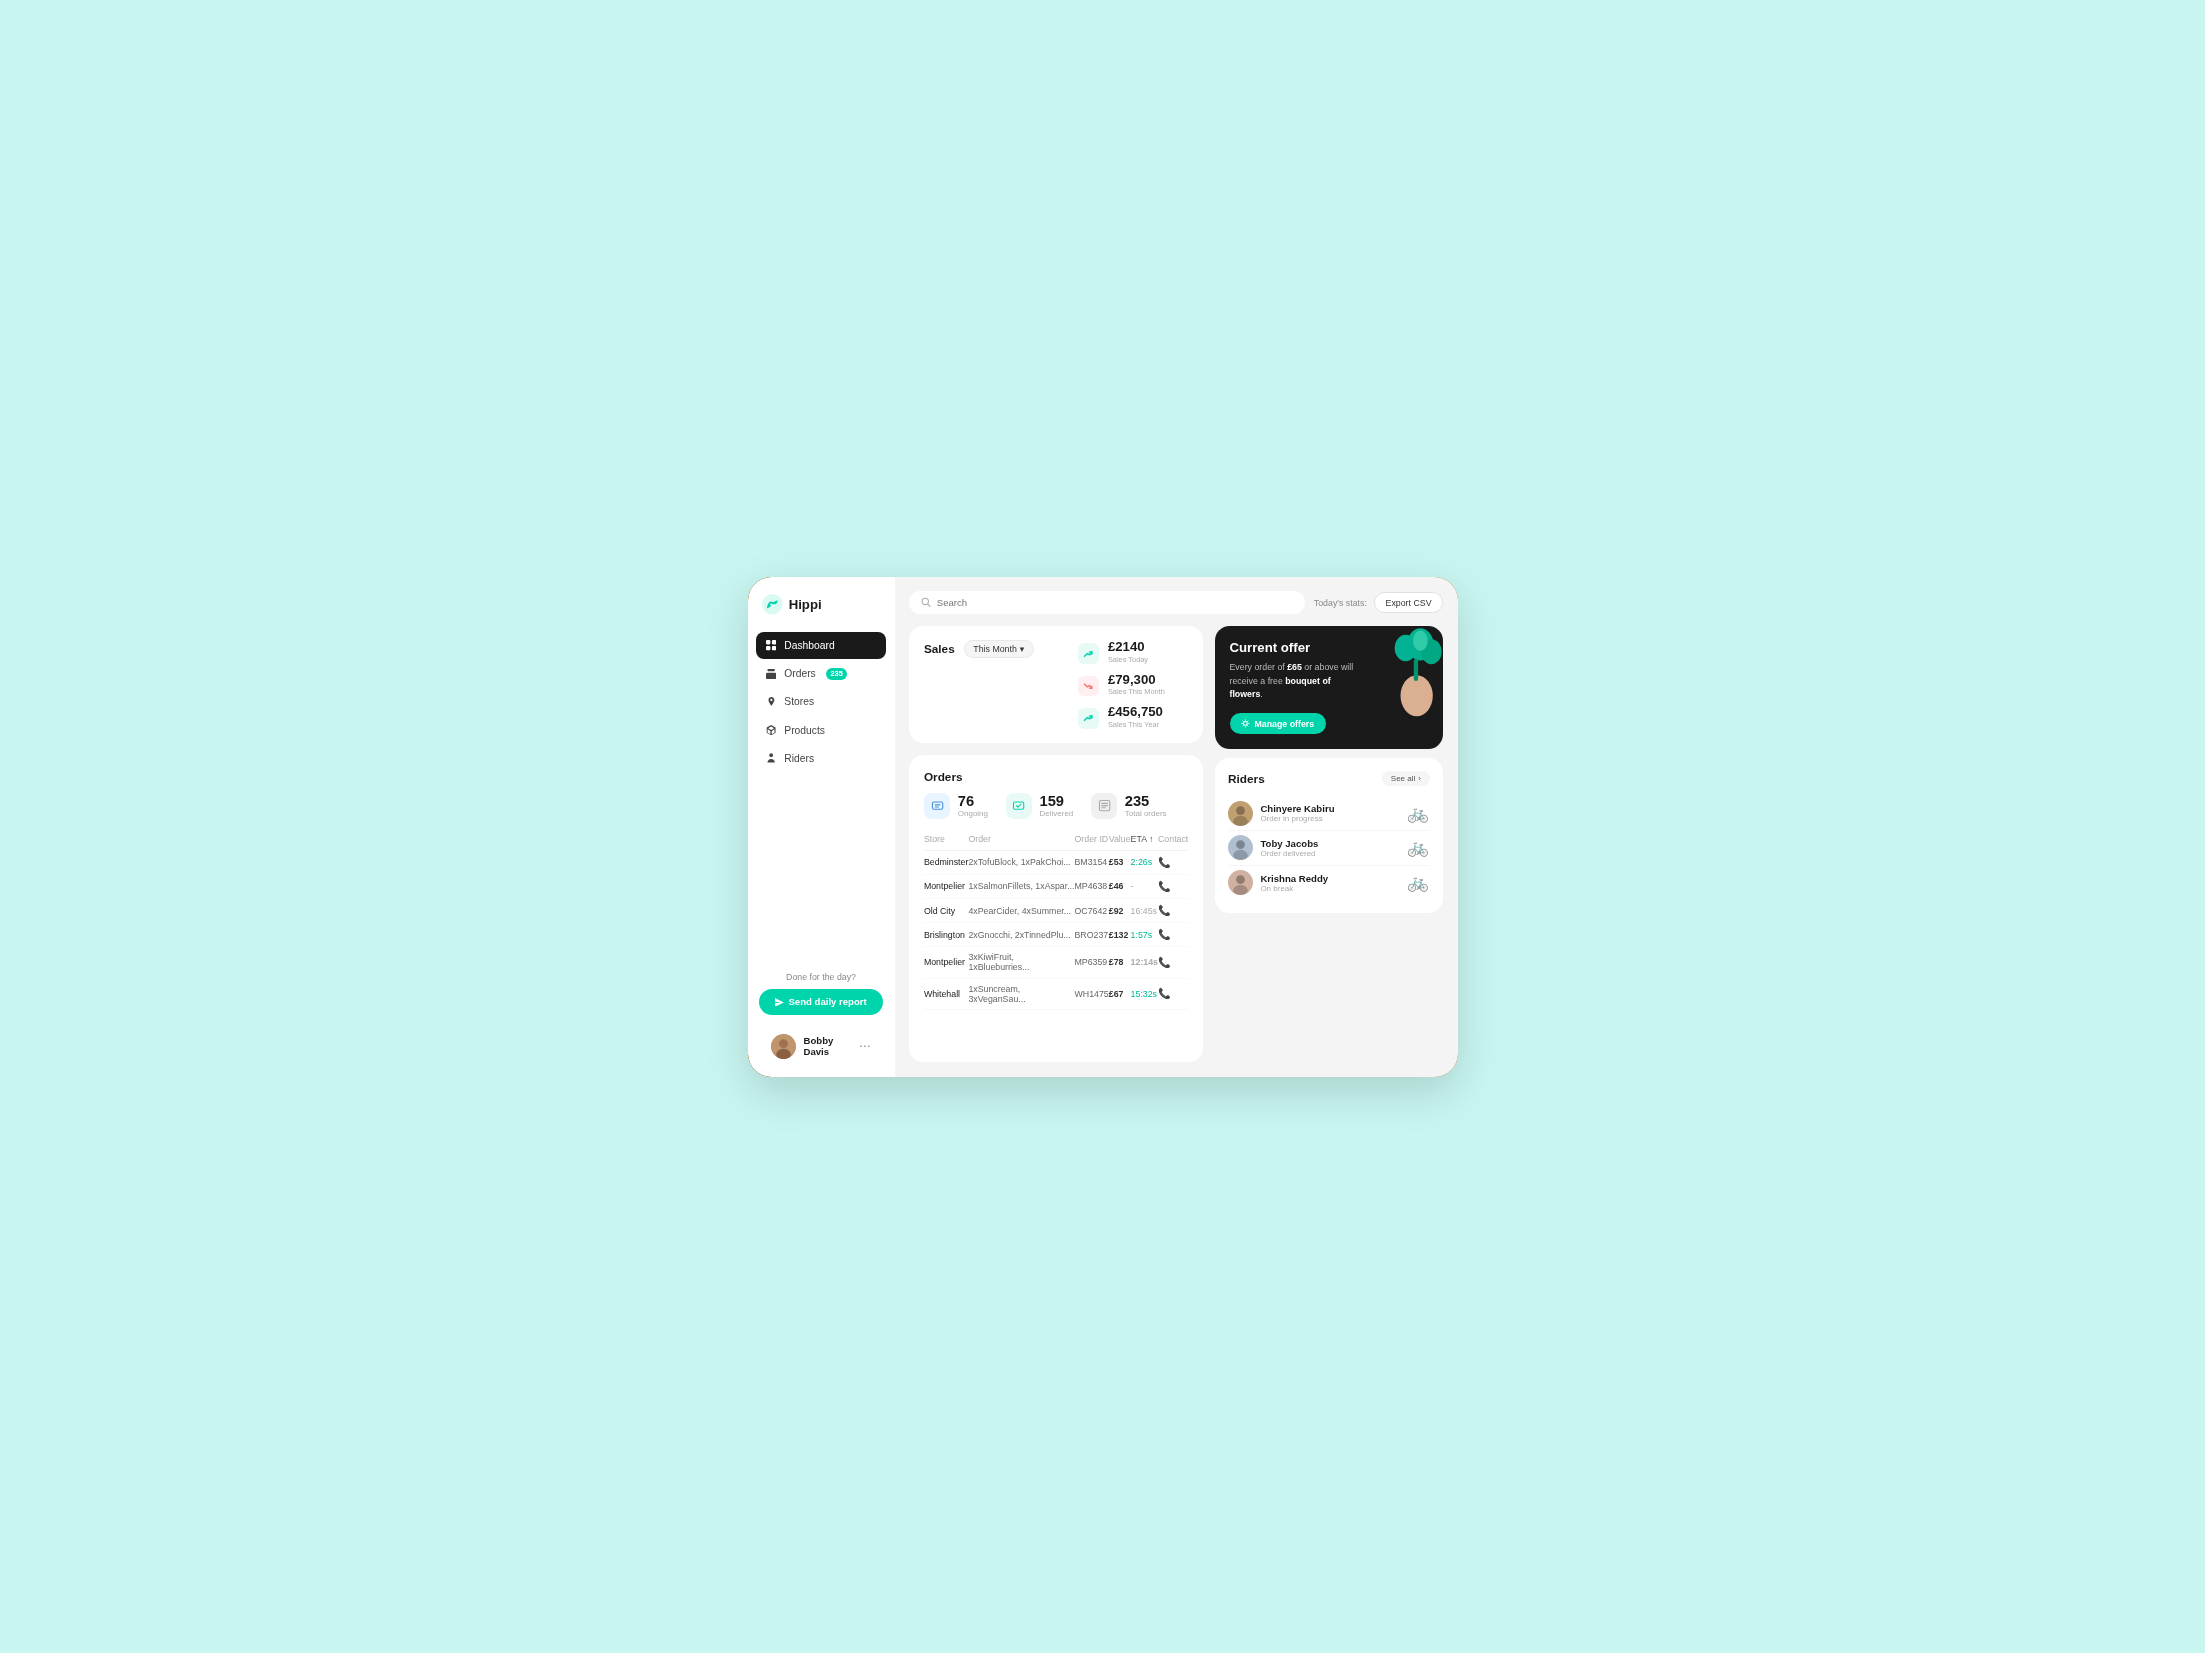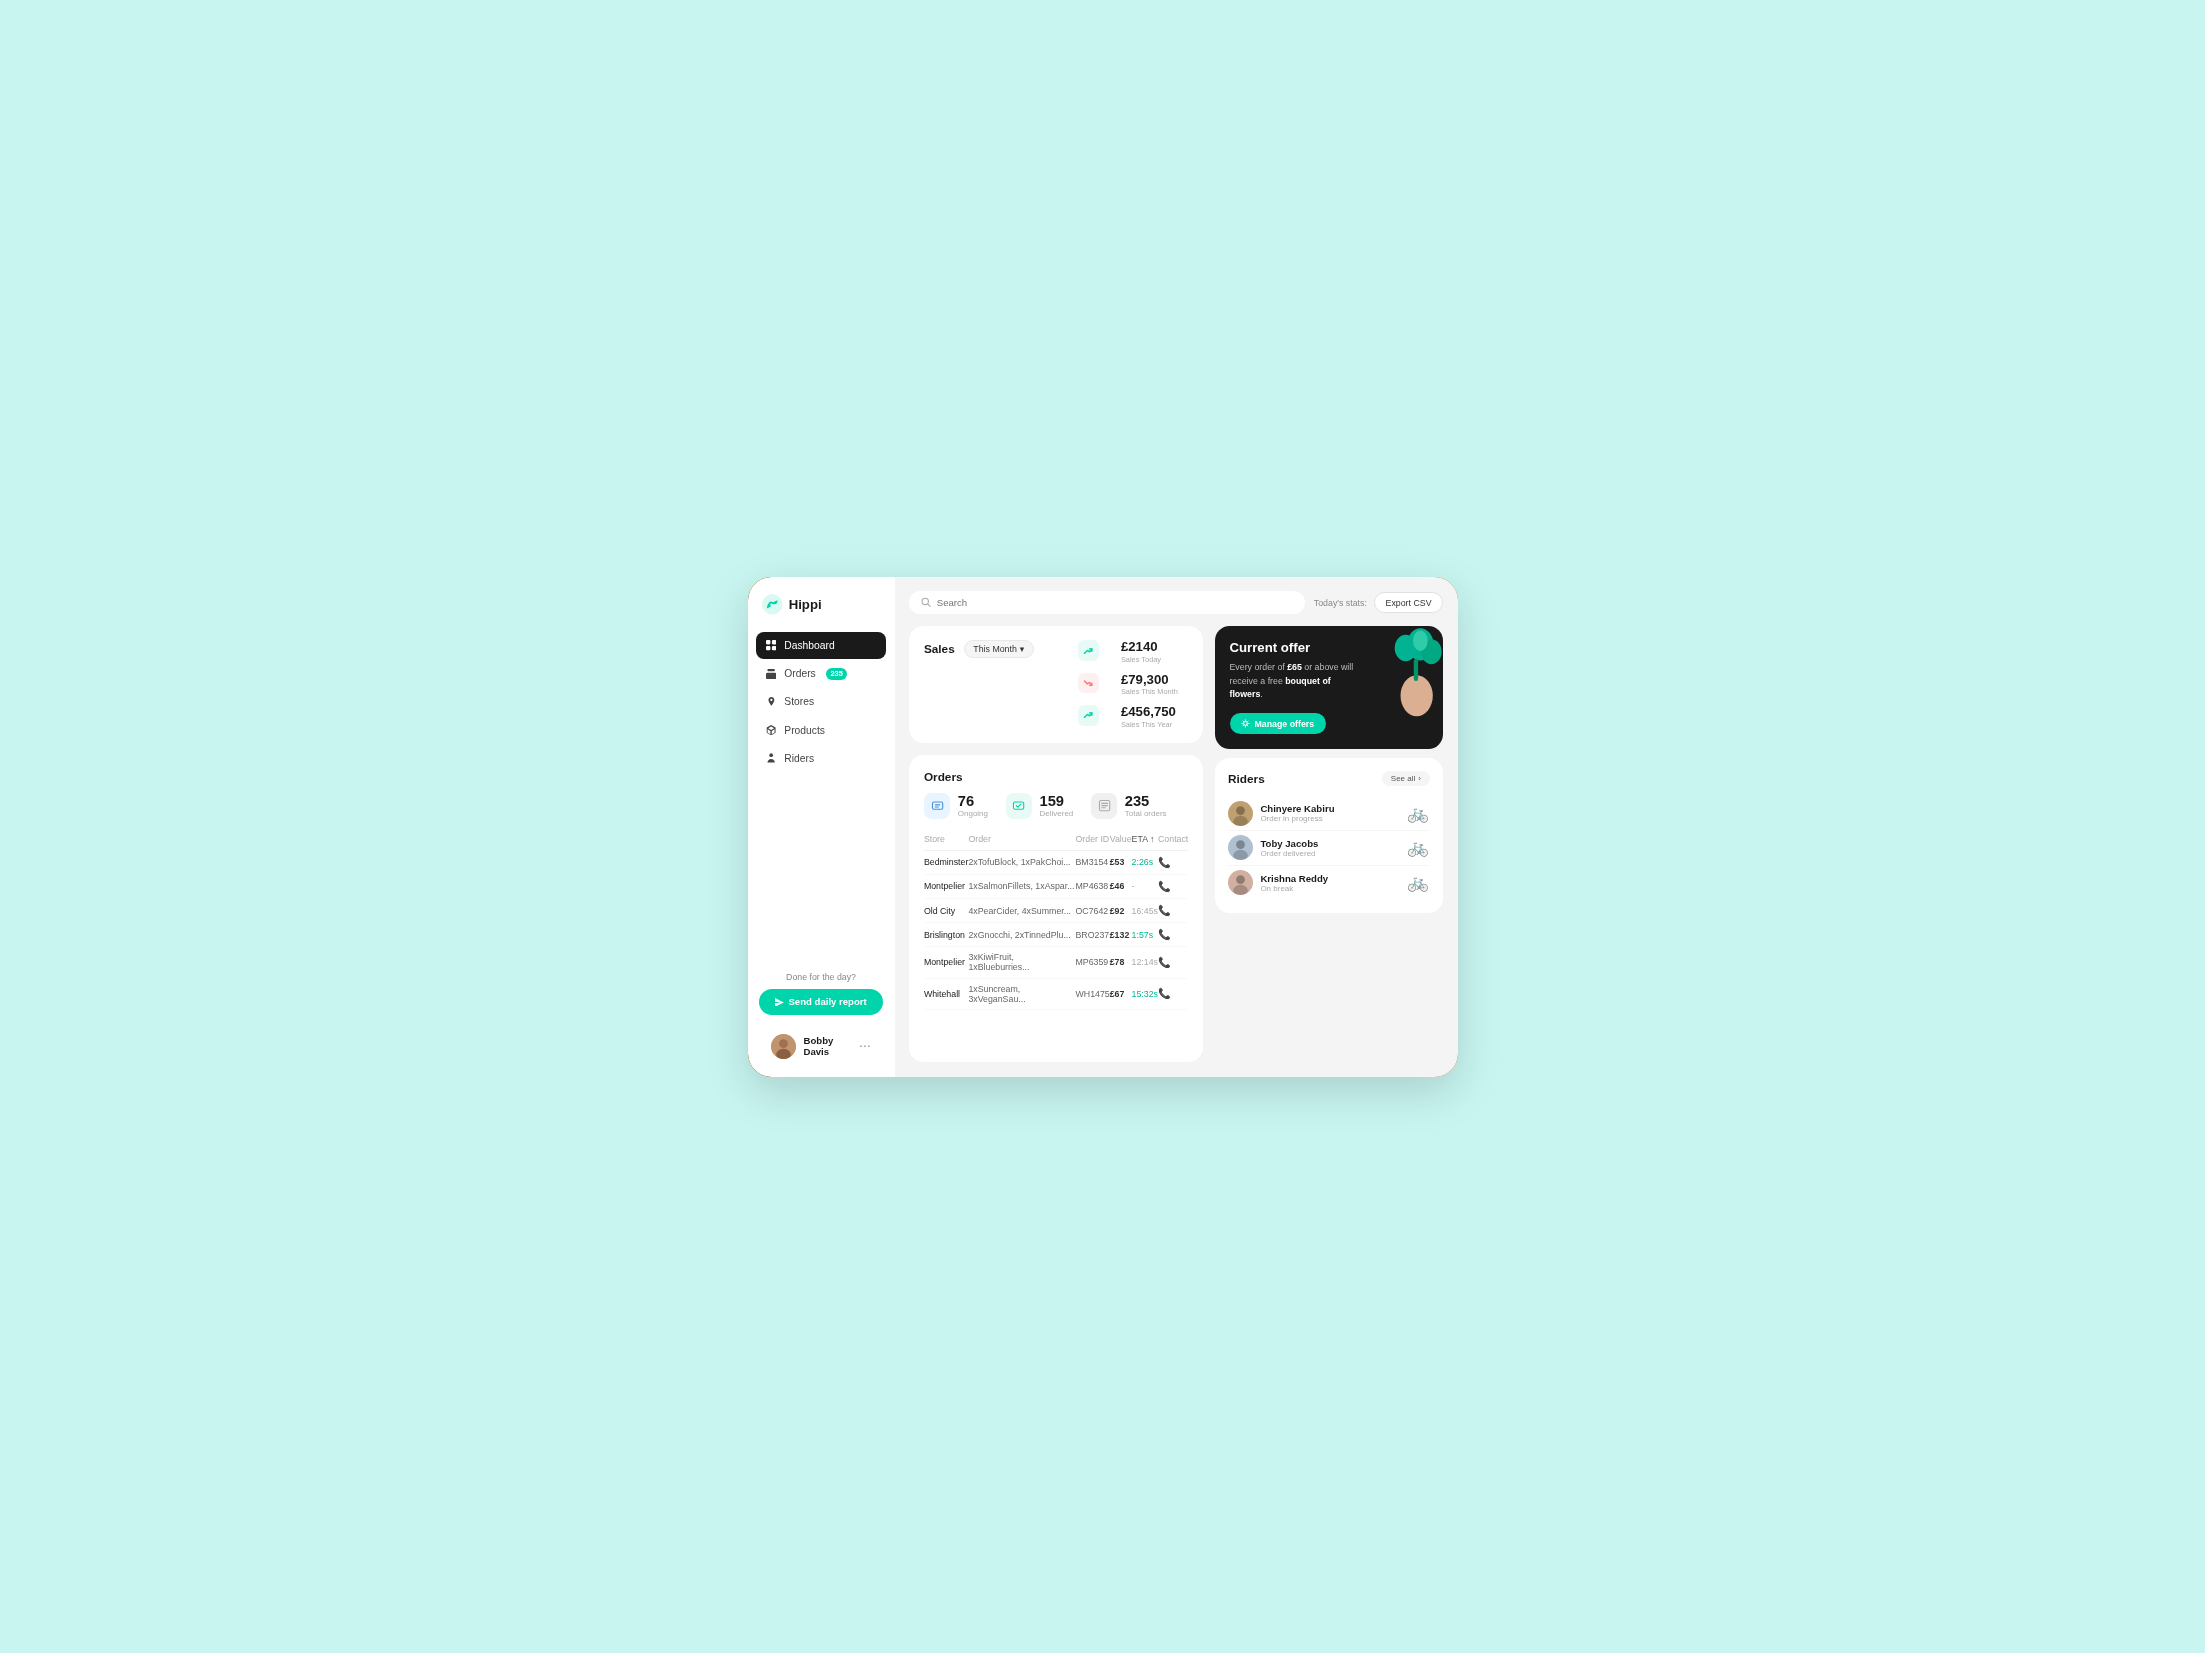--- a/index.html
+++ b/index.html
@@ -268,22 +268,22 @@
     }
     .sales-metrics {
       display: flex;
       flex-direction: column;
       gap: 8.8px;
       justify-content: center;
       min-width: 110px;
     }
     .metric-item {
       display: flex;
-      align-items: flex-start;
-      gap: 22px;
+      align-items: flex-end;
+      gap: 9px;
     }
     .metric-icon {
       width: 20.6px;
       height: 20.6px;
       border-radius: 5.9px;
       display: flex;
       align-items: center;
       justify-content: center;
       font-size: 8.8px;
     }
@@ -738,21 +738,21 @@
     <td style="color:#666;">BRO237</td>
     <td class="value">£132</td>
     <td style="color:#00b894;font-weight:500;">1:57s</td>
     <td style="color:#1a1a1a;font-size:10.3px;">📞</td>
   </tr>
                 <tr>
     <td class="store">Montpelier</td>
     <td class="order-items">3xKiwiFruit, 1xBlueburries...</td>
     <td style="color:#666;">MP6359</td>
     <td class="value">£78</td>
-    <td style="color:#aaa;font-weight:400;">12:14s</td>
+    <td style="color:#aaa;font-weight:700;">12:14s</td>
     <td style="color:#ccc;font-size:10.3px;">📞</td>
   </tr>
                 <tr>
     <td class="store">Whitehall</td>
     <td class="order-items">1xSuncream, 3xVeganSau...</td>
     <td style="color:#666;">WH1475</td>
     <td class="value">£67</td>
     <td style="color:#00b894;font-weight:500;">15:32s</td>
     <td style="color:#1a1a1a;font-size:10.3px;">📞</td>
   </tr>

